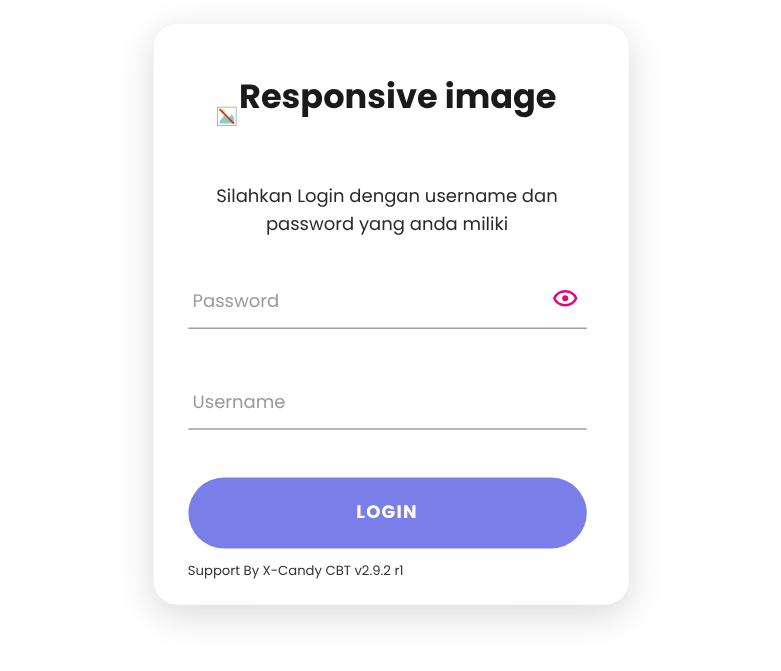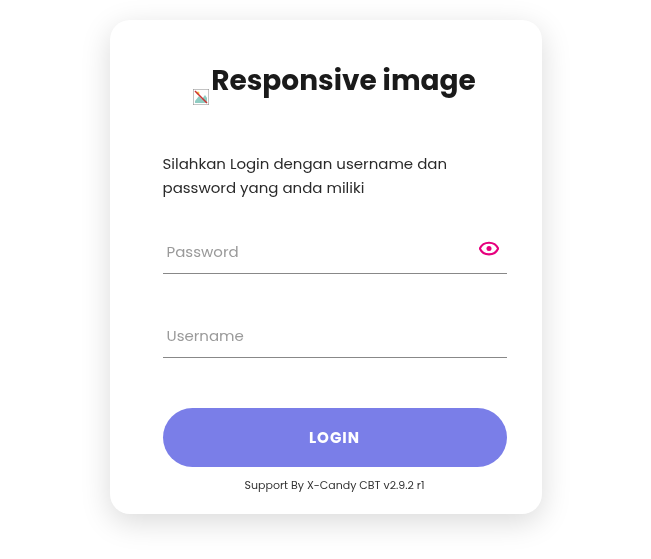--- a/index.html
+++ b/index.html
@@ -14,22 +14,22 @@
       height: 559px;
       display: flex;
       align-items: flex-start;
       justify-content: center;
       padding-top: 20px;
     }
     .card {
       background: #ffffff;
       border-radius: 20px;
       box-shadow: 0 8px 30px rgba(0, 0, 0, 0.15);
-      width: 432px;
-      padding: 30px 35px 20px 53px;
+      width: 396px;
+      padding: 30px 35px 20px 29px;
     }
     .logo-area {
       text-align: center;
       margin-bottom: 40px;
       margin-top: 10px;
     }
     .broken-img {
       display: inline-flex;
       align-items: center;
       font-size: 28px;
@@ -42,20 +42,21 @@
       margin-right: 2px;
       display: inline-block;
       vertical-align: top;
       margin-top: 4px;
     }
     .instruction {
       color: #2a2a2a;
       font-size: 15px;
       line-height: 1.6;
       margin-bottom: 30px;
+      text-align: center;
     }
     .input-group {
       position: relative;
       margin-bottom: 40px;
     }
     .input-field {
       width: 100%;
       border: none;
       border-bottom: 1px solid #888;
       padding: 10px 4px;
@@ -81,24 +82,23 @@
       background: #7a7ee8;
       color: #ffffff;
       border: none;
       border-radius: 30px;
       padding: 18px 0;
       font-size: 15px;
       font-weight: 700;
       letter-spacing: 1px;
       cursor: pointer;
       font-family: inherit;
-      margin-top: 10px;
     }
     .support-text {
-      text-align: center;
+      text-align: left;
       font-size: 11px;
       color: #333;
       margin-top: 10px;
     }
   </style>
 </head>
 <body>
 
 <div class="card">
   <div class="logo-area">

